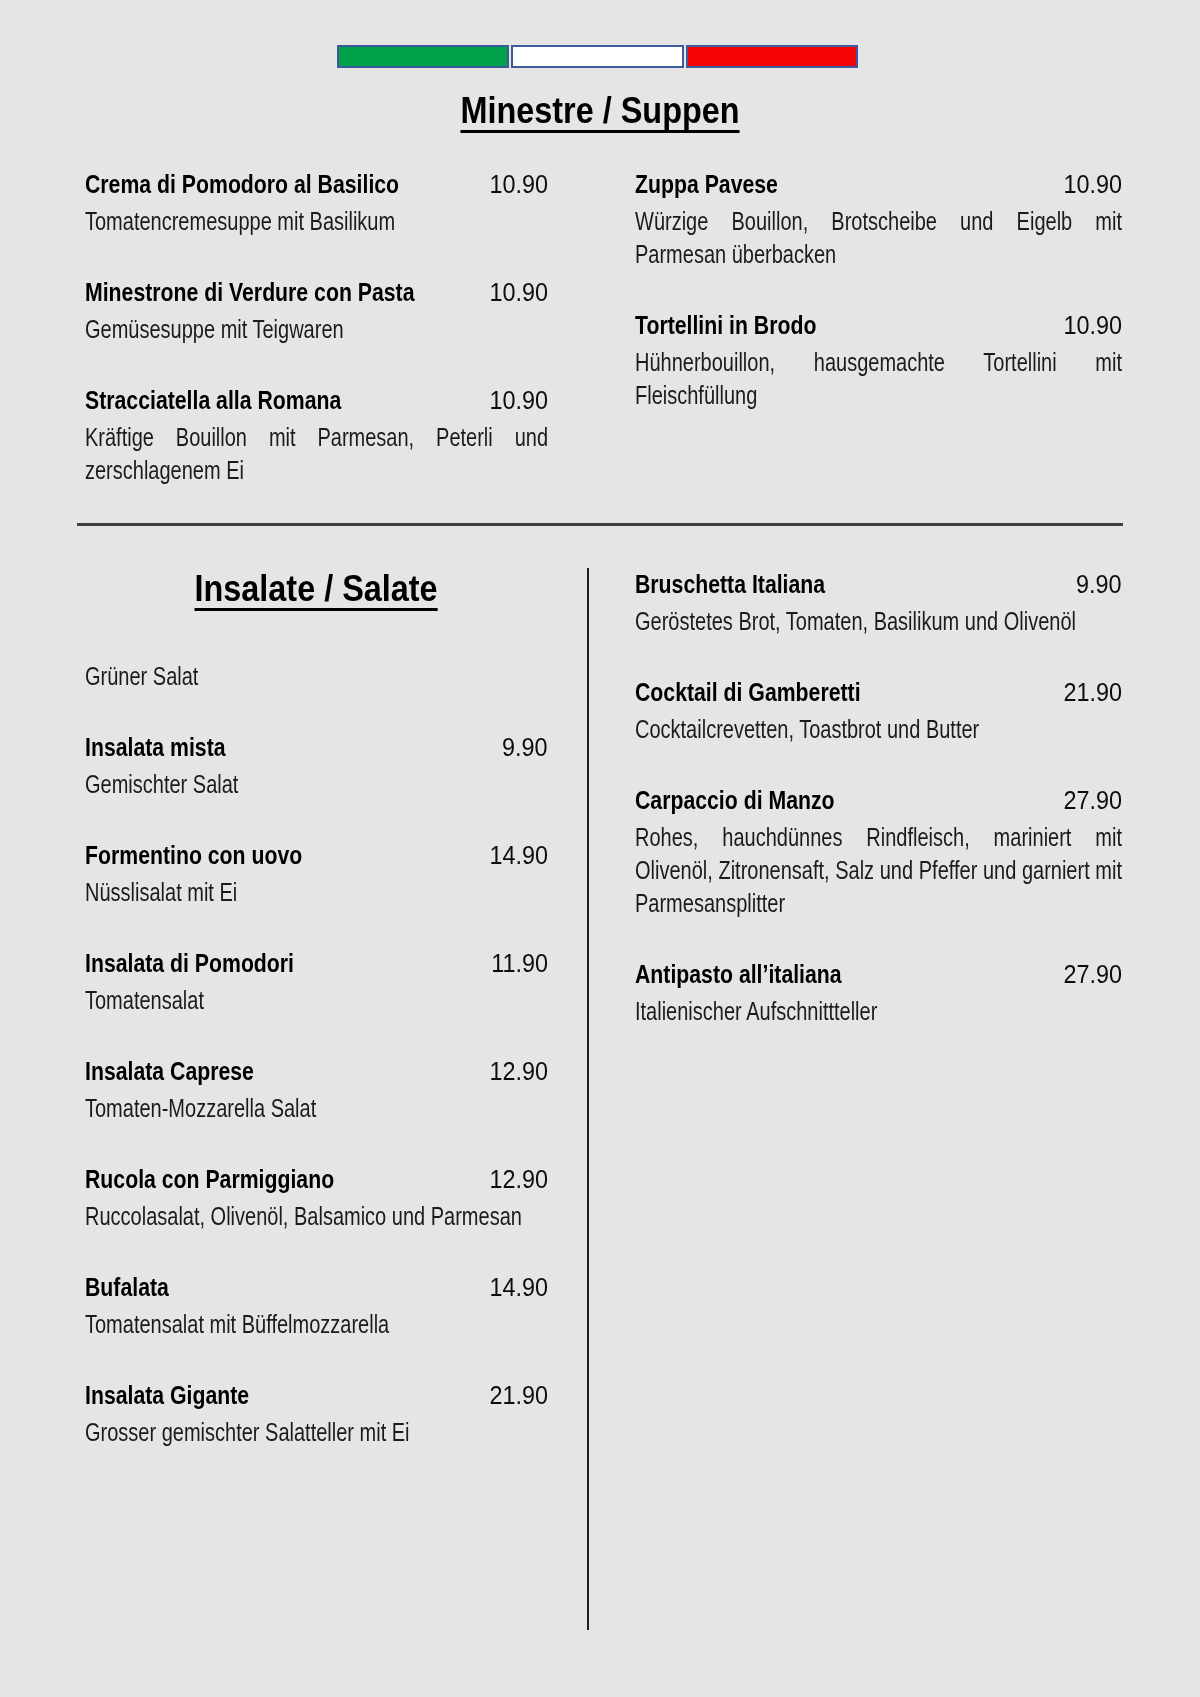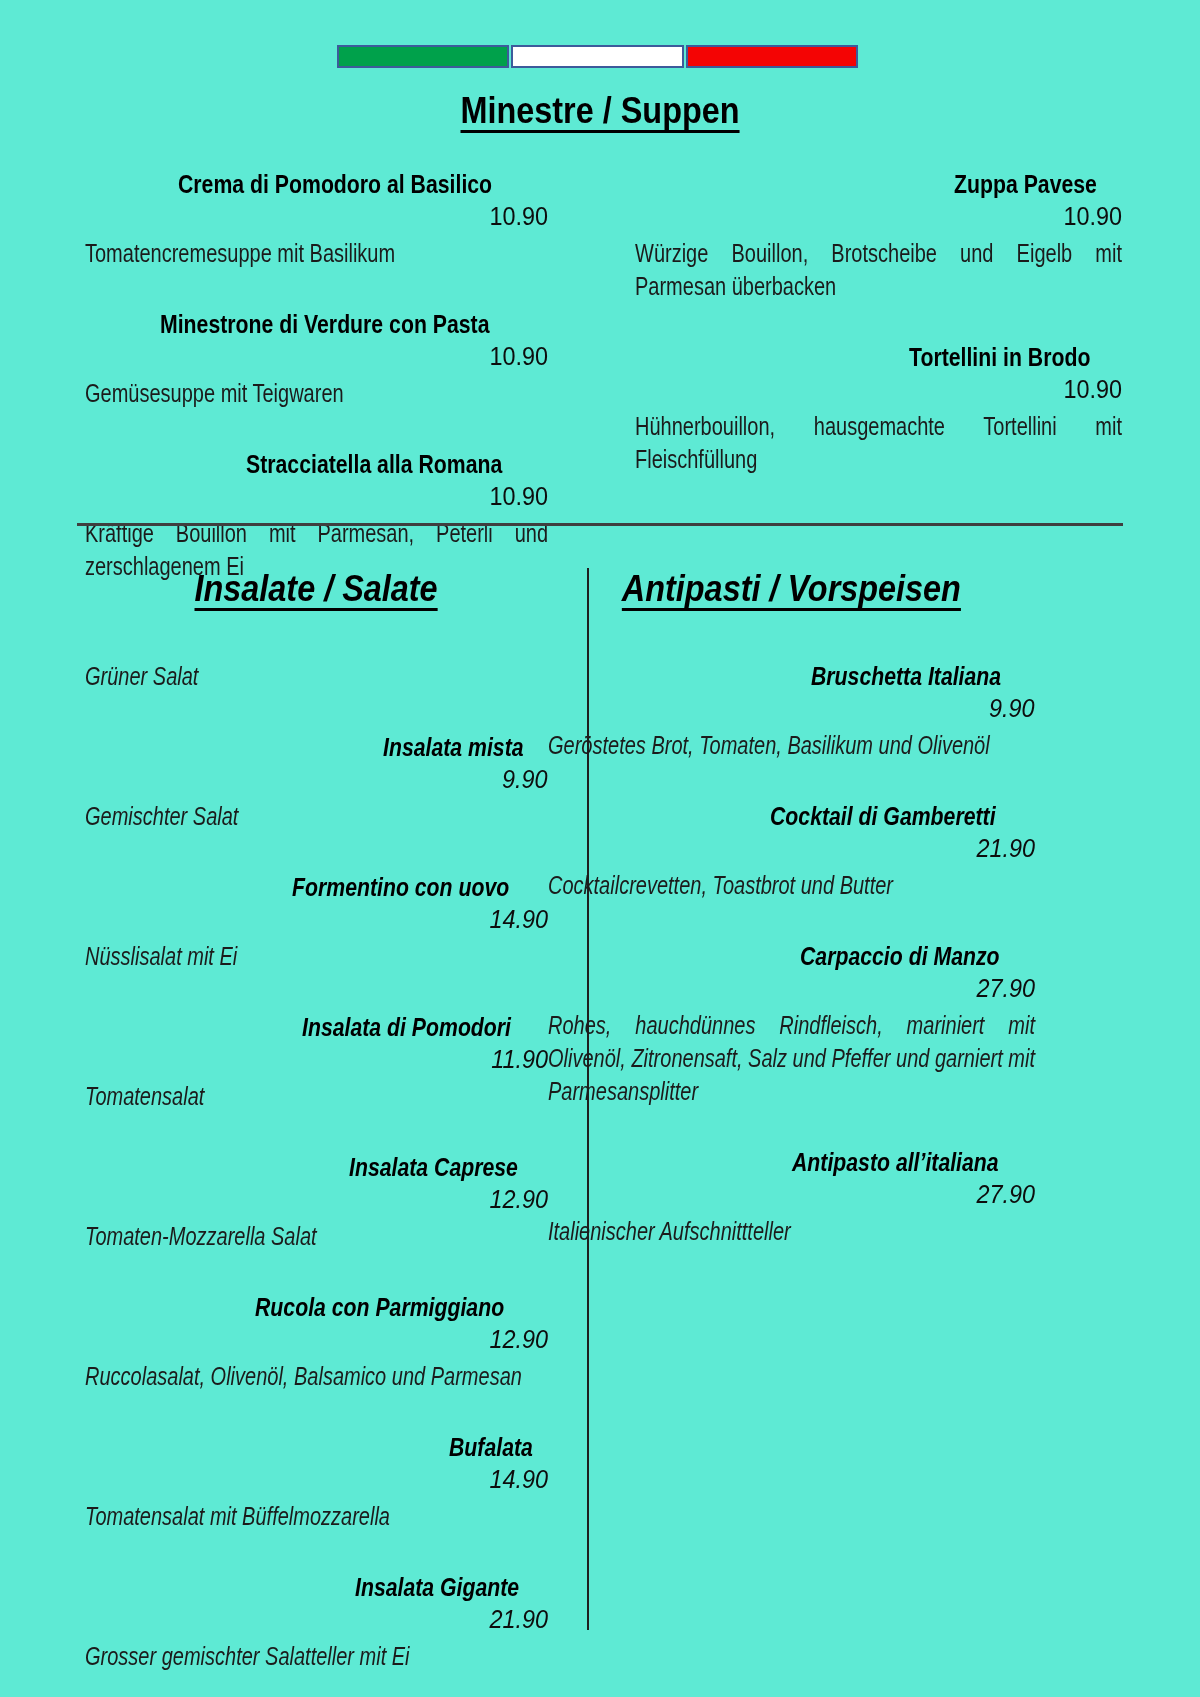--- a/index.html
+++ b/index.html
@@ -2,21 +2,21 @@
 <html><head>
 <meta charset="utf-8">
 <style>
   html,body{margin:0;padding:0;background:#ffffff;}
   body{
     width:1200px;height:1697px;
     font-family:"Liberation Sans","DejaVu Sans",sans-serif;
     color:#000;
     -webkit-font-smoothing:antialiased;
   }
-  .page{position:relative;width:1200px;height:1697px;background:#5eead4;overflow:hidden;}
+  .page{position:relative;width:1200px;height:1697px;background:#e5e5e5;overflow:hidden;}
 
   
   .flag{position:absolute;left:337px;top:45px;width:521px;height:23px;display:flex;gap:2px;}
   .flag .seg{flex:1;border:2px solid #3D5B9B;box-sizing:border-box;background:#fff;}
 
   
   .title-wrap{position:absolute;top:90px;left:0;width:1200px;margin:0;text-align:center;
     font-size:36px;font-weight:700;line-height:42px;}
   .sec-title{margin:0 0 50px 0;text-align:center;font-size:36px;font-weight:700;line-height:42px;}
   .u{text-decoration:underline;text-decoration-thickness:2.5px;text-underline-offset:7px;}
@@ -25,25 +25,25 @@
   .cx-head{display:inline-block;transform:scaleX(.9);transform-origin:50% 50%;white-space:nowrap;}
   .cx-name{display:inline-block;transform:scaleX(.85);transform-origin:0 50%;white-space:nowrap;}
   .cx-price{display:inline-block;transform:scaleX(.9);transform-origin:100% 50%;white-space:nowrap;}
 
   
   .soups{position:absolute;top:158px;left:85px;width:1037px;display:grid;
     grid-template-columns:463px 487px;column-gap:87px;padding-top:10px;}
   .hr{position:absolute;top:523px;left:77px;width:1046px;height:3px;background:#3F3F3F;}
   .vline{position:absolute;top:568px;left:587px;width:2px;height:1062px;background:#1F1F1F;}
   .bottom{position:absolute;top:568px;left:85px;width:1037px;display:grid;
-    grid-template-columns:463px 487px;font-style:italic;}
+    grid-template-columns:463px 487px;column-gap:87px;}
 
   
   .item{margin-bottom:38px;}
-  .row{display:flex;justify-content:space-between;align-items:flex-end;line-height:32px;flex-direction:column;}
+  .row{display:flex;justify-content:space-between;align-items:flex-end;line-height:32px;}
   .name{font-size:25px;font-weight:700;color:#000;}
   .price{font-size:26px;font-weight:400;color:#0d0d0d;}
   .desc{margin:5px 0 0 0;font-size:25px;line-height:33px;color:#1b1b1b;
     width:125%;transform:scaleX(.8);transform-origin:0 0;
     text-align:justify;hyphens:none;}
   .desc:empty{display:none;}
 </style>
 </head>
 <body>
 
@@ -170,21 +170,20 @@
             <div class="row">
               <span class="name cx-name">Insalata Gigante</span>
               <span class="price cx-price">21.90</span>
             </div>
             <p class="desc">Grosser gemischter Salatteller mit Ei</p>
           </div>
         </div>
     </div>
 
     <div class="col">
-      <h2 class="sec-title"><span class="u cx-head">Antipasti / Vorspeisen</span></h2>
       <div>
 
           <div class="item">
             <div class="row">
               <span class="name cx-name">Bruschetta Italiana</span>
               <span class="price cx-price">9.90</span>
             </div>
             <p class="desc">Geröstetes Brot, Tomaten, Basilikum und Olivenöl</p>
           </div>
 

